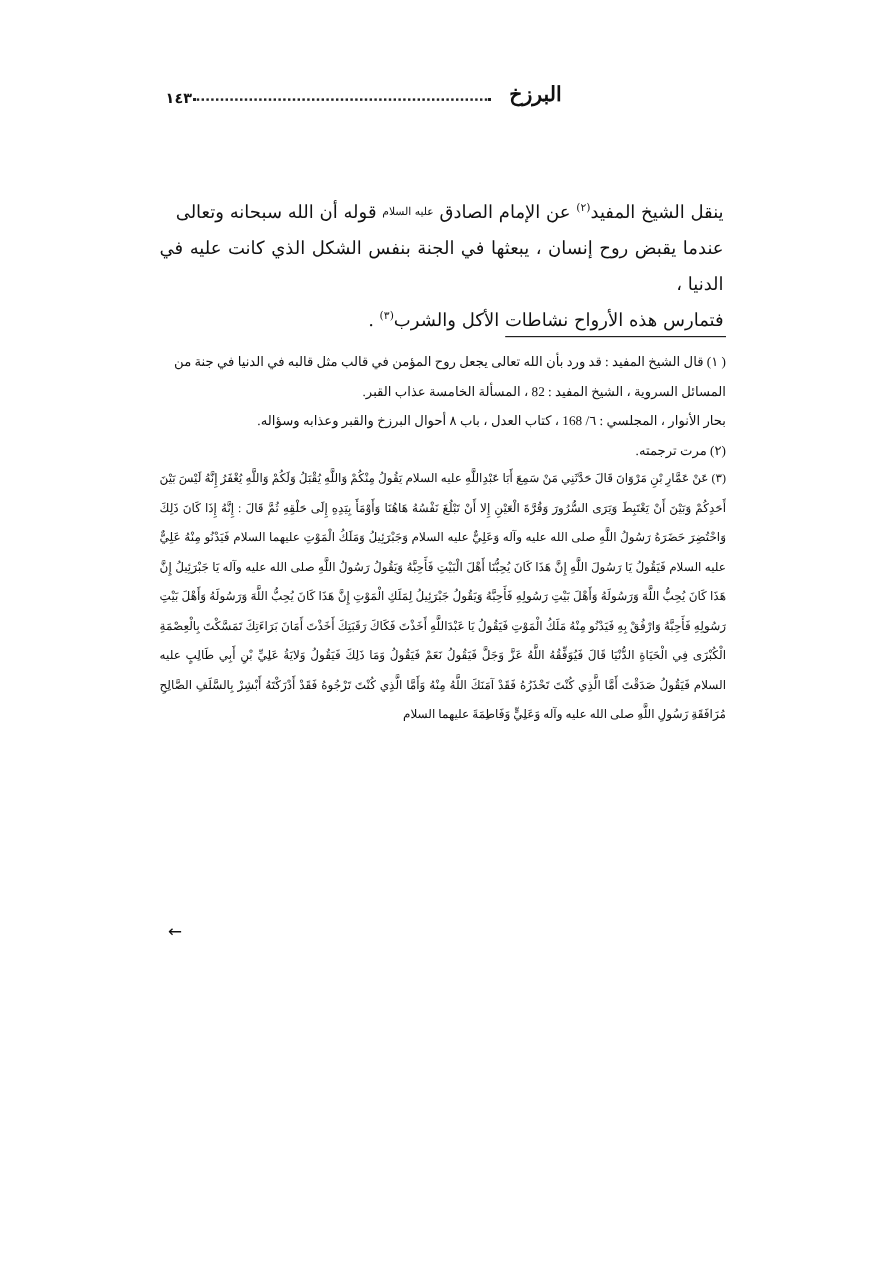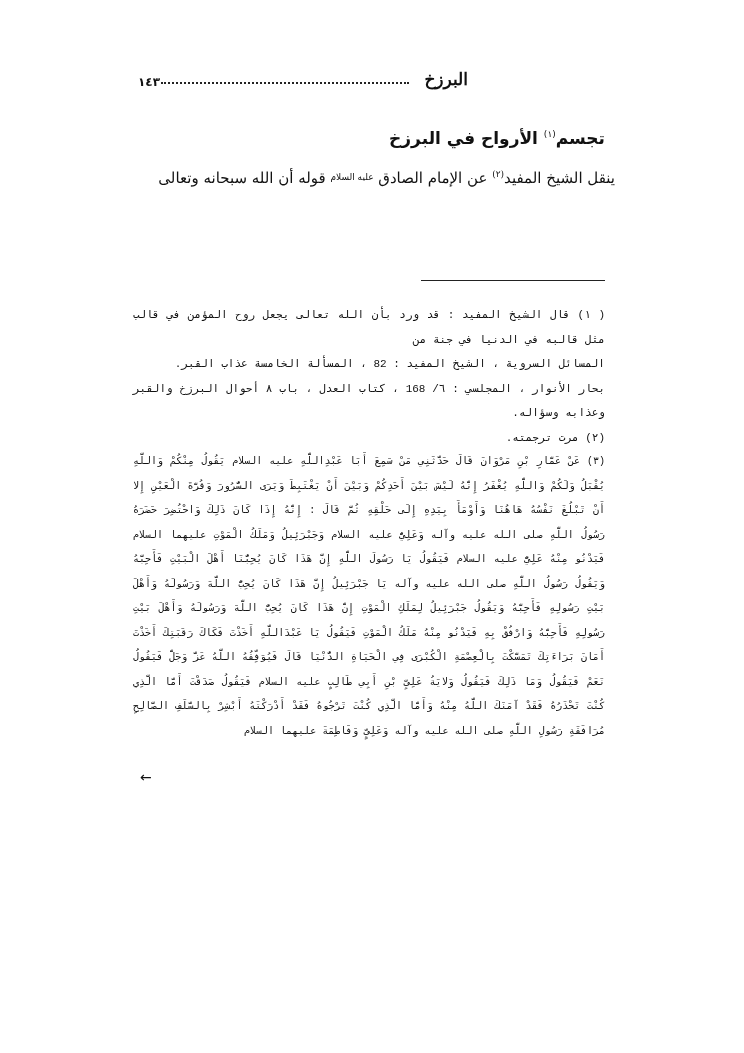--- a/index.html
+++ b/index.html
@@ -65,45 +65,45 @@
       white-space: nowrap;
     }
     sup {
       font-size: 9px;
       vertical-align: super;
       line-height: 0;
       font-weight: normal;
     }
     .body-text {
       position: absolute;
-      right: 129px;
+      right: 141px;
       top: 162px;
       width: 470px;
       direction: rtl;
       text-align: justify;
       font-family: "DejaVu Serif", serif;
       font-size: 15px;
       line-height: 30px;
     }
     .body-text p { margin: 0; }
     .footnote-rule {
       position: absolute;
       left: 421px;
       top: 280px;
       width: 184px;
       height: 0;
       border-top: 1px solid #222;
     }
     .footnotes {
       position: absolute;
       right: 139px;
-      top: 303px;
+      top: 290px;
       width: 472px;
       direction: rtl;
-      font-family: Liberation Mono, monospace;
+      font-family: Liberation Serif, serif;
       font-size: 11px;
       line-height: 24.5px;
       text-align: justify;
     }
     .footnotes p { margin: 0; }
     .fn-indent { padding-right: 22px; }
     .fn-hadith {
       font-size: 10px;
       line-height: 24.5px;
     }
@@ -125,27 +125,28 @@
 <body>
 
 <div class="page">
 
   <div class="header">
     <span class="header-title">البرزخ</span>
     <span class="header-dots"></span>
     <span class="header-pagenum">١٤٣</span>
   </div>
 
-  <div class="section-title">
-    <span>تجسم</span><sup>(١)</sup><span> الأرواح في البرزخ</span>
-  </div>
 
   <div class="body-text">
     <p>
       <span>ينقل الشيخ المفيد</span><sup>(٢)</sup><span> عن الإمام الصادق </span><span class="honorific">عليه السلام</span><span> قوله أن الله سبحانه وتعالى</span>
+    </p>
+    <p>عندما يقبض روح إنسان ، يبعثها في الجنة بنفس الشكل الذي كانت عليه في الدنيا ،</p>
+    <p>
+      <span>فتمارس هذه الأرواح نشاطات الأكل والشرب</span><sup>(٣)</sup><span> .</span>
     </p>
   </div>
 
   <div class="footnote-rule"></div>
 
   <div class="footnotes">
     <p>( ١) قال الشيخ المفيد : قد ورد بأن الله تعالى يجعل روح المؤمن في قالب مثل قالبه في الدنيا في جنة من</p>
     <p>المسائل السروية ، الشيخ المفيد : 82 ، المسألة الخامسة عذاب القبر.</p>
     <p>بحار الأنوار ، المجلسي : ٦/ 168 ، كتاب العدل ، باب ٨ أحوال البرزخ والقبر وعذابه وسؤاله.</p>
     <p>(٢) مرت ترجمته.</p>

